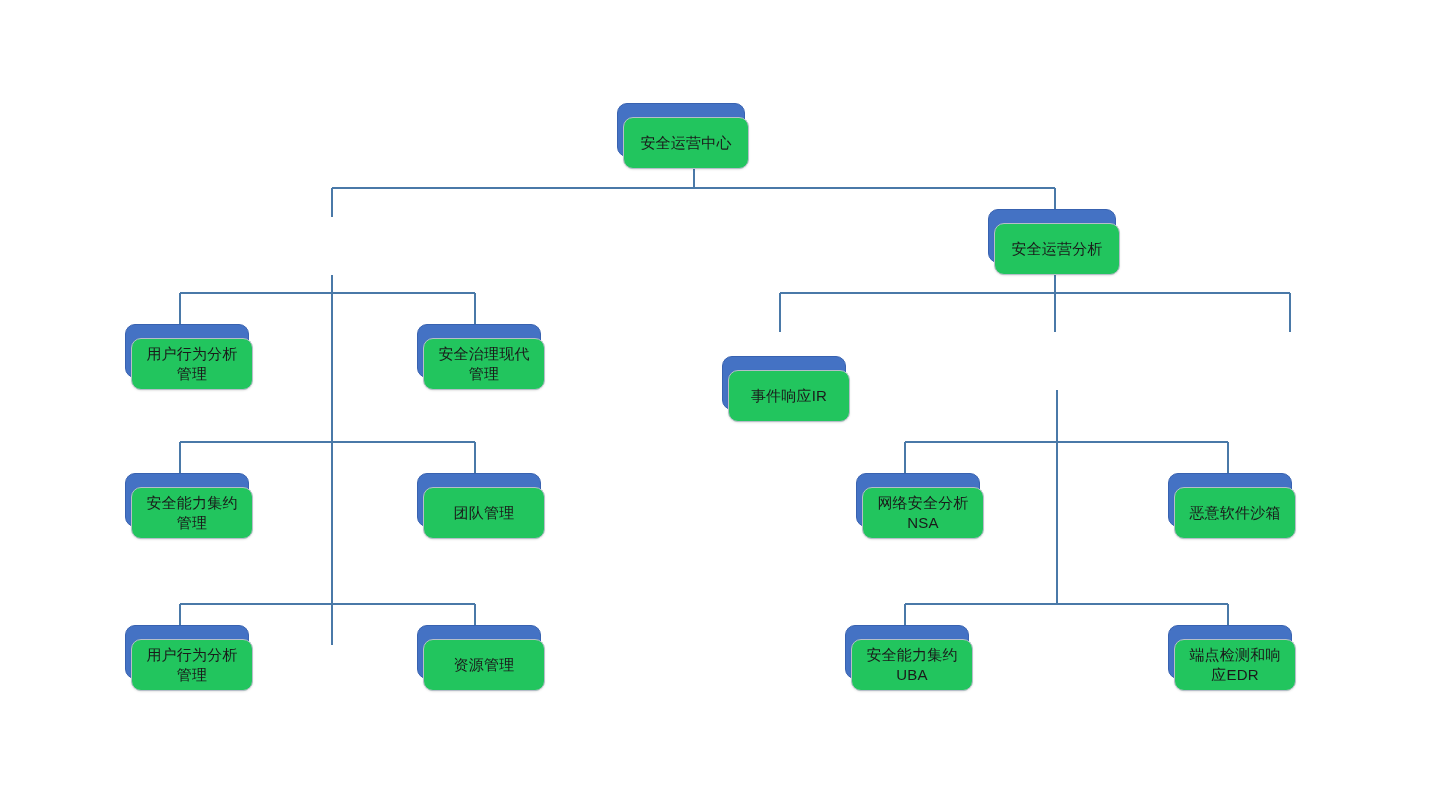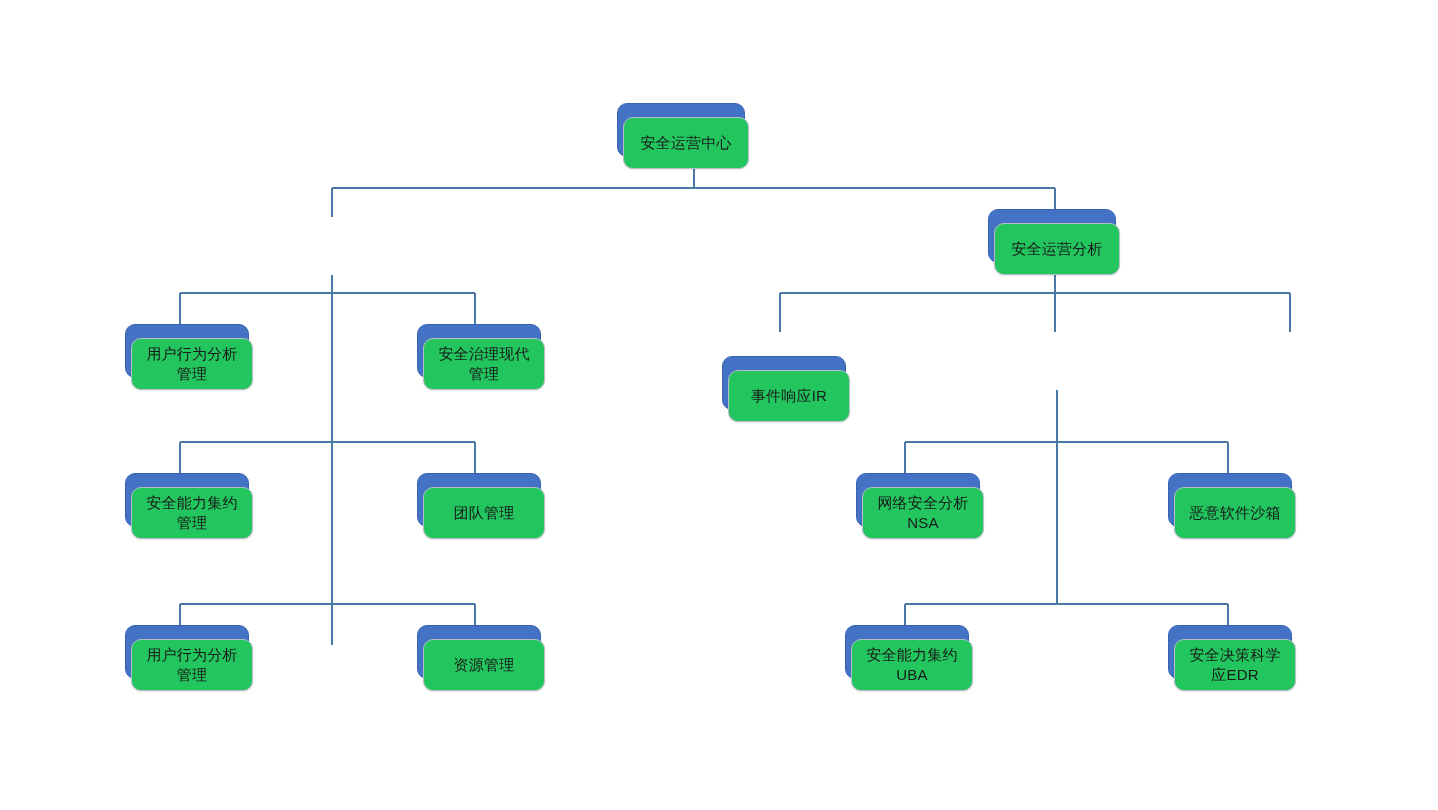--- a/index.html
+++ b/index.html
@@ -189,18 +189,18 @@
     <div class="shadow"></div>
     <div class="face">
       <span class="label">安全能力集约
 UBA</span>
     </div>
   </div>
 
   <div class="node" style="left:1168px;top:625px;width:122px;height:52px;">
     <div class="shadow"></div>
     <div class="face">
-      <span class="label">安全决策科学
+      <span class="label">端点检测和响
 应EDR</span>
     </div>
   </div>
 
 </div>
 
 </body></html>

